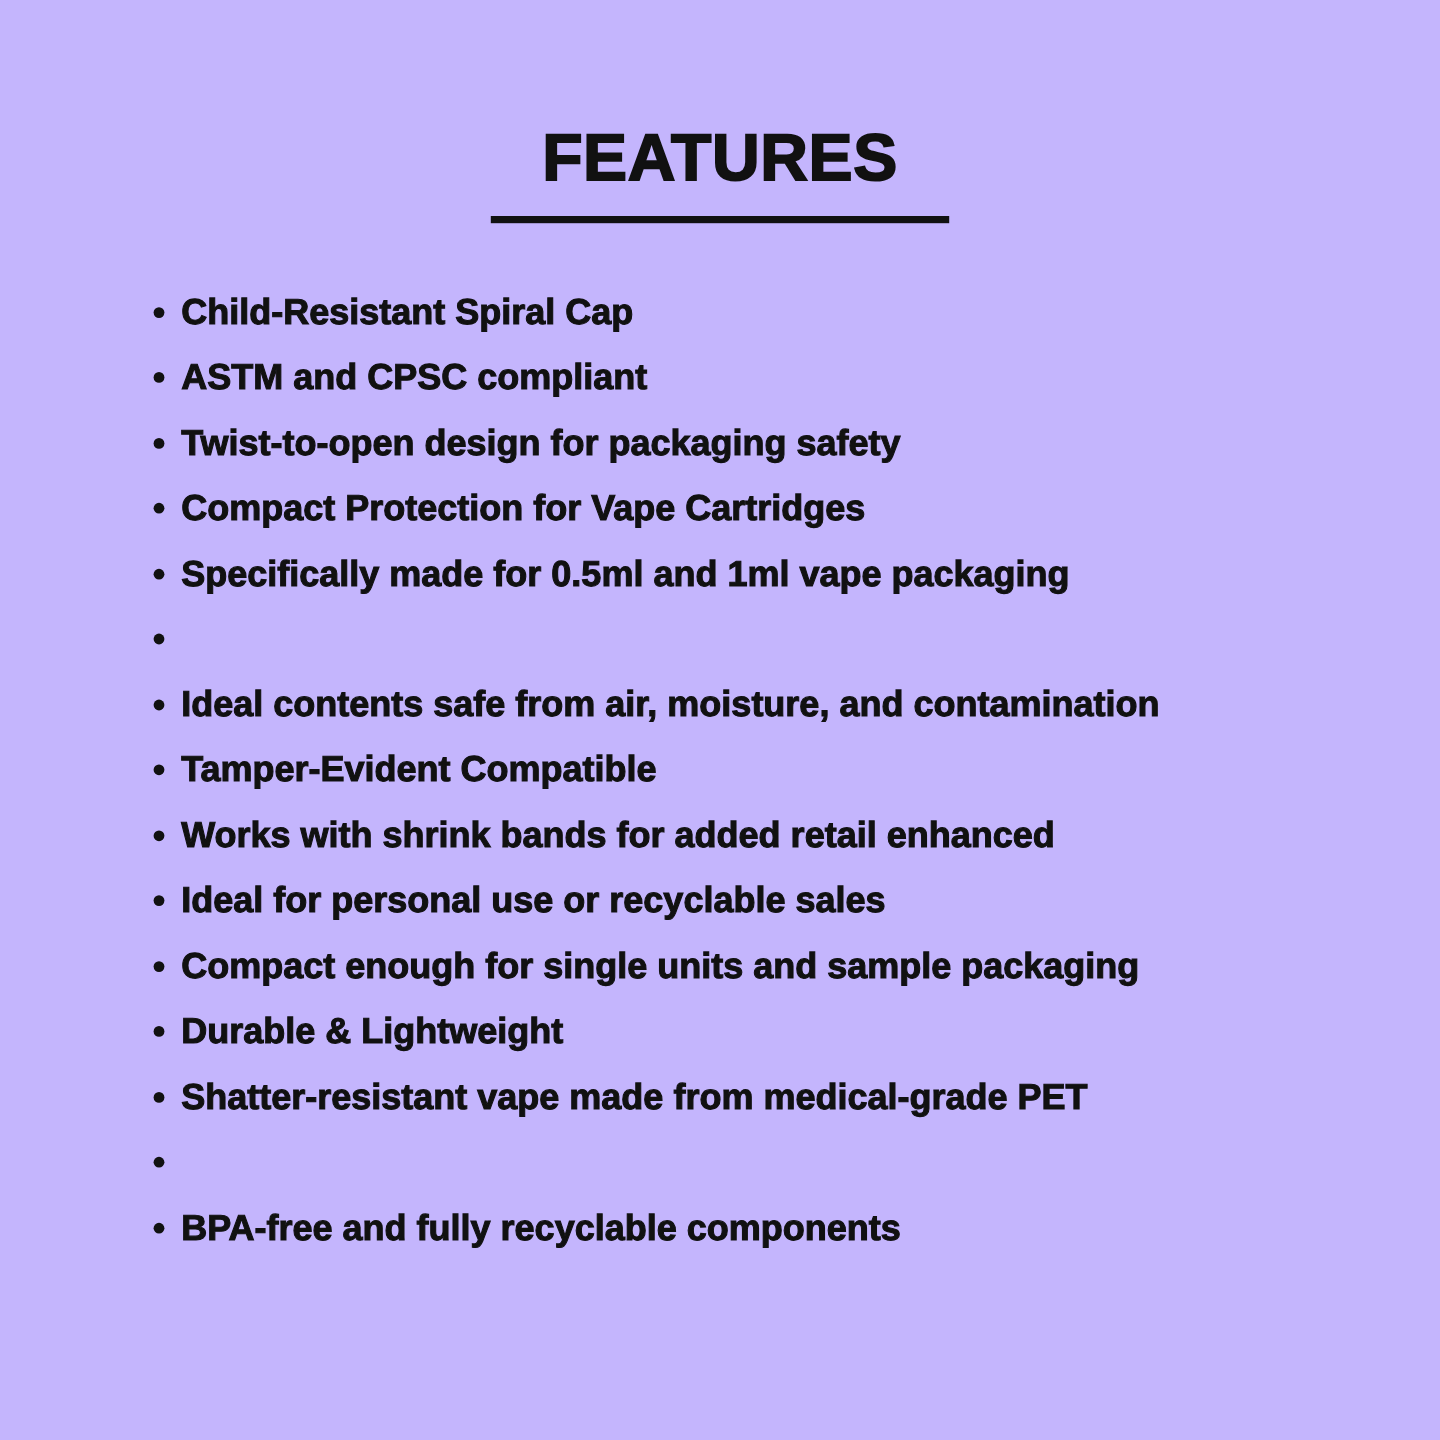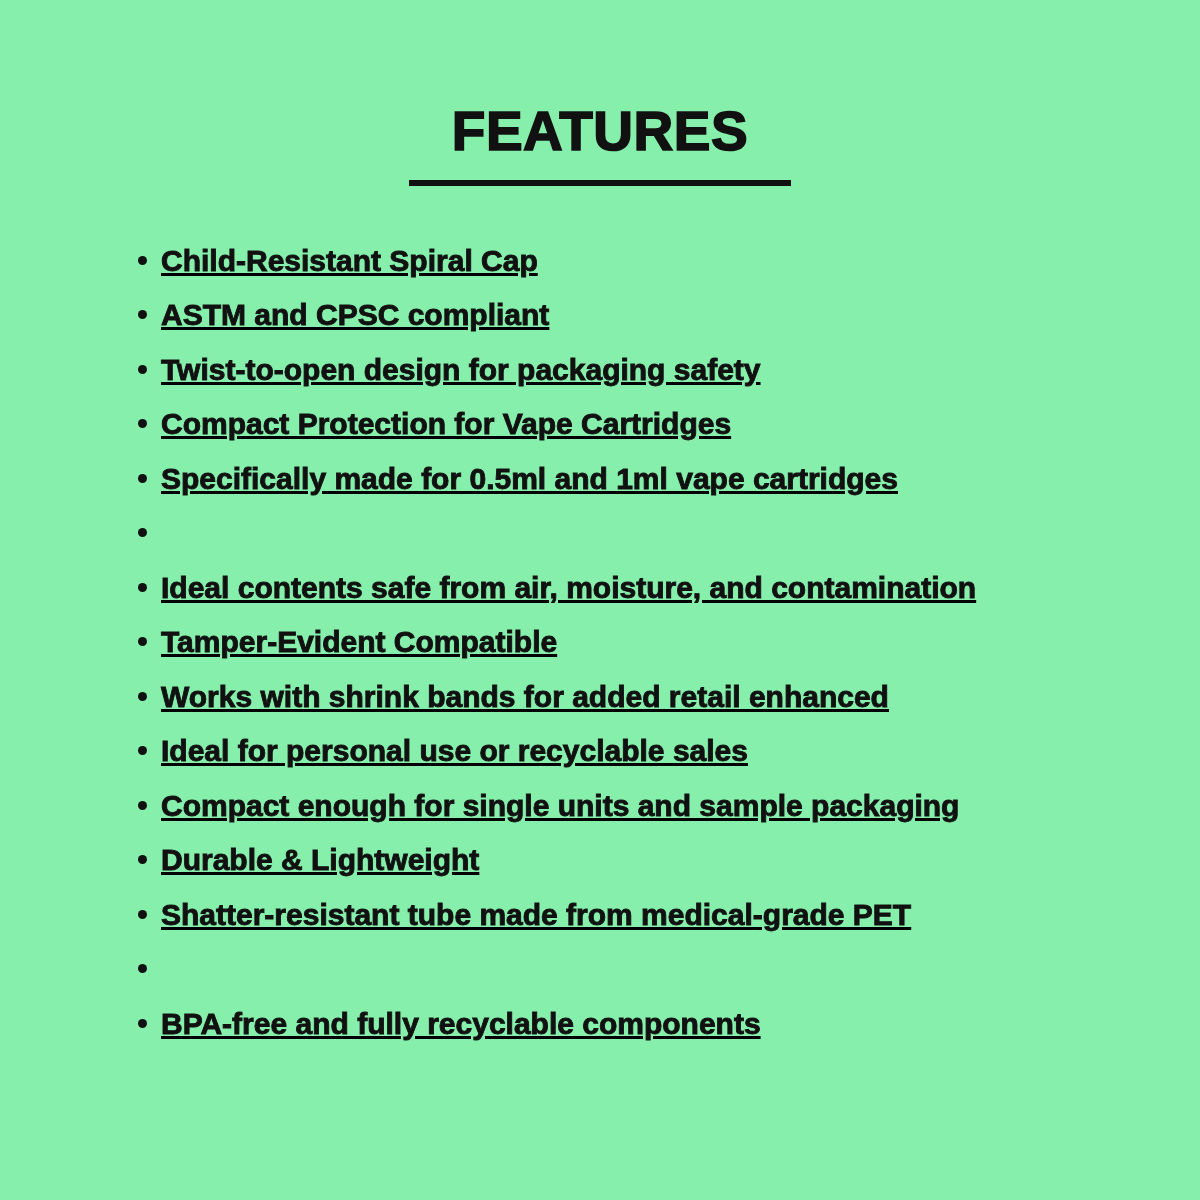--- a/index.html
+++ b/index.html
@@ -11,21 +11,21 @@
     height: 1200px;
     background: #ffffff;
     font-family: "Liberation Sans", sans-serif;
     overflow: hidden;
   }
 
   .page {
     position: relative;
     width: 1200px;
     height: 1200px;
-    background: #86efac;
+    background: #c4b5fd;
     box-sizing: border-box;
   }
 
   
   .title-block {
     position: absolute;
     top: 104px;
     left: 0;
     width: 1200px;
     text-align: center;
@@ -49,26 +49,25 @@
     width: 382px;
     height: 6px;
     background: #111111;
     margin: 21px auto 0 auto;
   }
 
   
   .features-list {
     position: absolute;
     top: 233px;
-    left: 138px;
+    left: 128px;
     width: 1040px;
     list-style: none;
     margin: 0;
     padding: 0;
-    text-decoration: underline;
   }
 
   .feature-item {
     position: relative;
     height: 54.5px;
     padding-left: 23px;
     display: flex;
     align-items: center;
     box-sizing: border-box;
   }
@@ -116,21 +115,21 @@
     <li class="feature-item">
       <span class="feature-bullet"></span>
       <span class="feature-text">Twist-to-open design for packaging safety</span>
     </li>
     <li class="feature-item">
       <span class="feature-bullet"></span>
       <span class="feature-text">Compact Protection for Vape Cartridges</span>
     </li>
     <li class="feature-item">
       <span class="feature-bullet"></span>
-      <span class="feature-text">Specifically made for 0.5ml and 1ml vape cartridges</span>
+      <span class="feature-text">Specifically made for 0.5ml and 1ml vape packaging</span>
     </li>
     <li class="feature-item">
       <span class="feature-bullet"></span>
     </li>
     <li class="feature-item">
       <span class="feature-bullet"></span>
       <span class="feature-text">Ideal contents safe from air, moisture, and contamination</span>
     </li>
     <li class="feature-item">
       <span class="feature-bullet"></span>
@@ -147,21 +146,21 @@
     <li class="feature-item">
       <span class="feature-bullet"></span>
       <span class="feature-text">Compact enough for single units and sample packaging</span>
     </li>
     <li class="feature-item">
       <span class="feature-bullet"></span>
       <span class="feature-text">Durable &amp; Lightweight</span>
     </li>
     <li class="feature-item">
       <span class="feature-bullet"></span>
-      <span class="feature-text">Shatter-resistant tube made from medical-grade PET</span>
+      <span class="feature-text">Shatter-resistant vape made from medical-grade PET</span>
     </li>
     <li class="feature-item">
       <span class="feature-bullet"></span>
     </li>
     <li class="feature-item">
       <span class="feature-bullet"></span>
       <span class="feature-text">BPA-free and fully recyclable components</span>
     </li>
   </ul>
 

